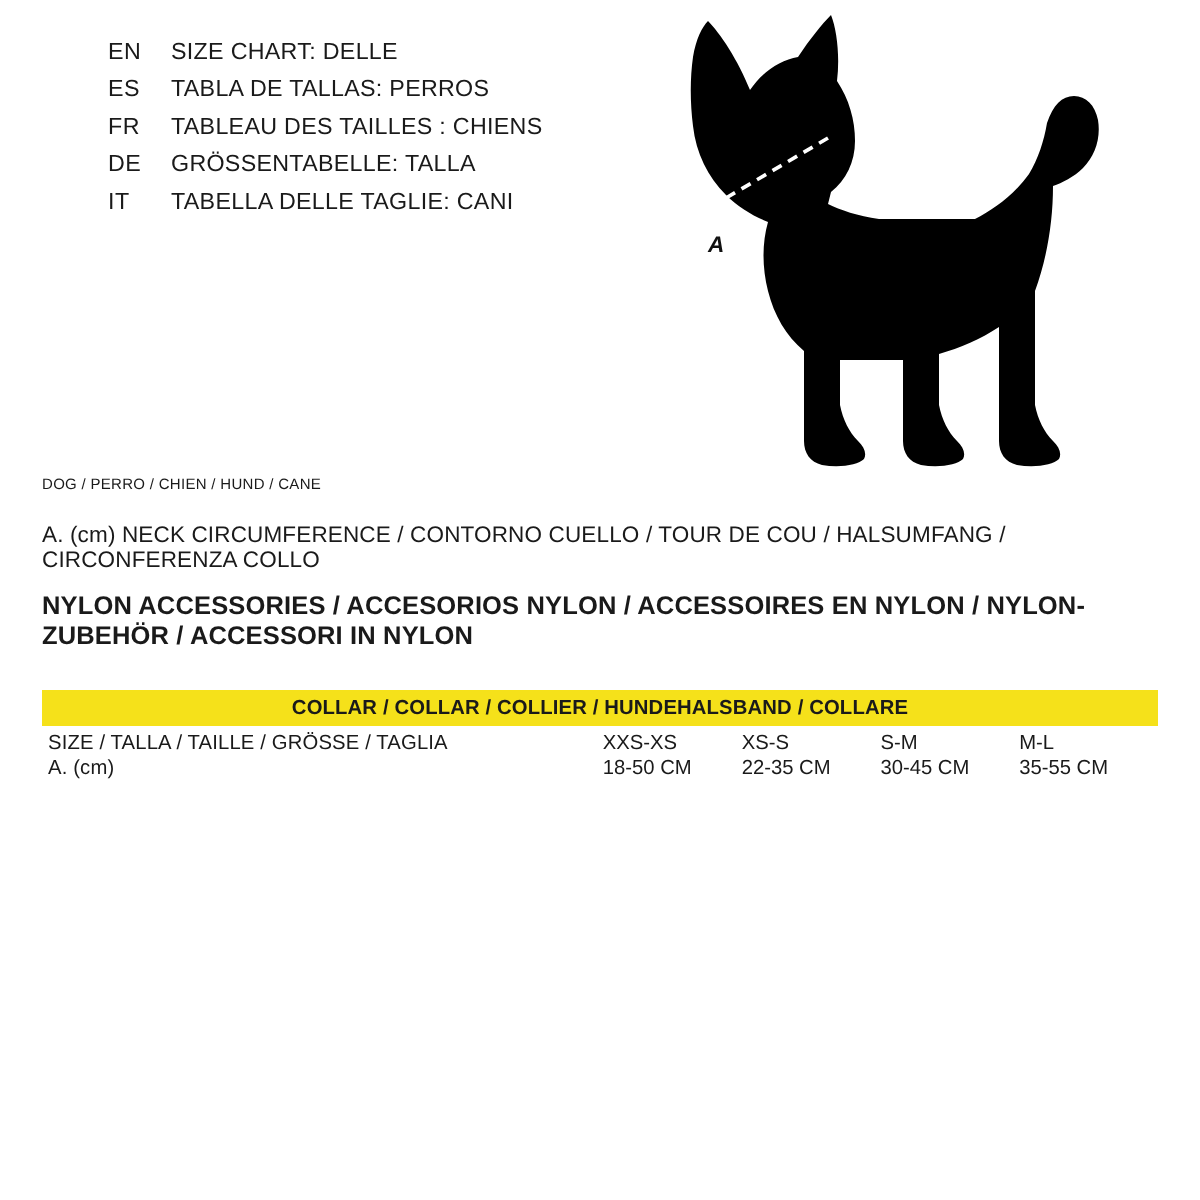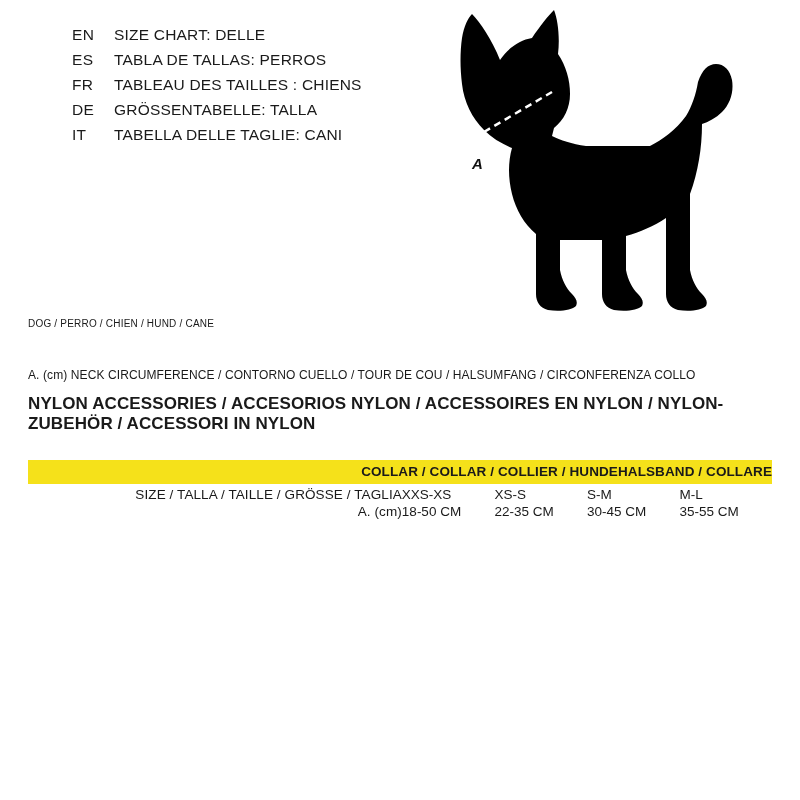--- a/index.html
+++ b/index.html
@@ -63,23 +63,23 @@
   
   .caption-dog {
     position: absolute;
     top: 318px;
     left: 28px;
     font-size: 10px;
     letter-spacing: 0.2px;
   }
   .caption-neck {
     position: absolute;
-    top: 368px;
-    left: 28px;
-    font-size: 12px;
+    top: 348px;
+    left: 28px;
+    font-size: 15px;
     letter-spacing: 0.1px;
   }
   .caption-nylon {
     position: absolute;
     top: 394px;
     left: 28px;
     font-size: 17px;
     font-weight: bold;
     letter-spacing: 0.1px;
   }
@@ -88,32 +88,32 @@
   .size-table {
     position: absolute;
     top: 460px;
     left: 28px;
     width: 744px;
     border-collapse: collapse;
     font-size: 13.5px;
   }
   .size-table .banner td {
     background: #f5e11a;
-    text-align: right;
+    text-align: center;
     font-weight: bold;
     padding: 4px 0 5px 0;
     font-size: 13.5px;
     letter-spacing: 0.1px;
   }
   .size-table td {
     padding: 1px 0 1px 0;
     vertical-align: top;
   }
   .size-table .rowlabel {
-    text-align: right;
+    text-align: left;
     padding-left: 4px;
     width: 372px;
     letter-spacing: 0.1px;
   }
   .size-table .cell {
     width: 93px;
   }
   .size-table .sub {
     padding-left: 4px;
   }

